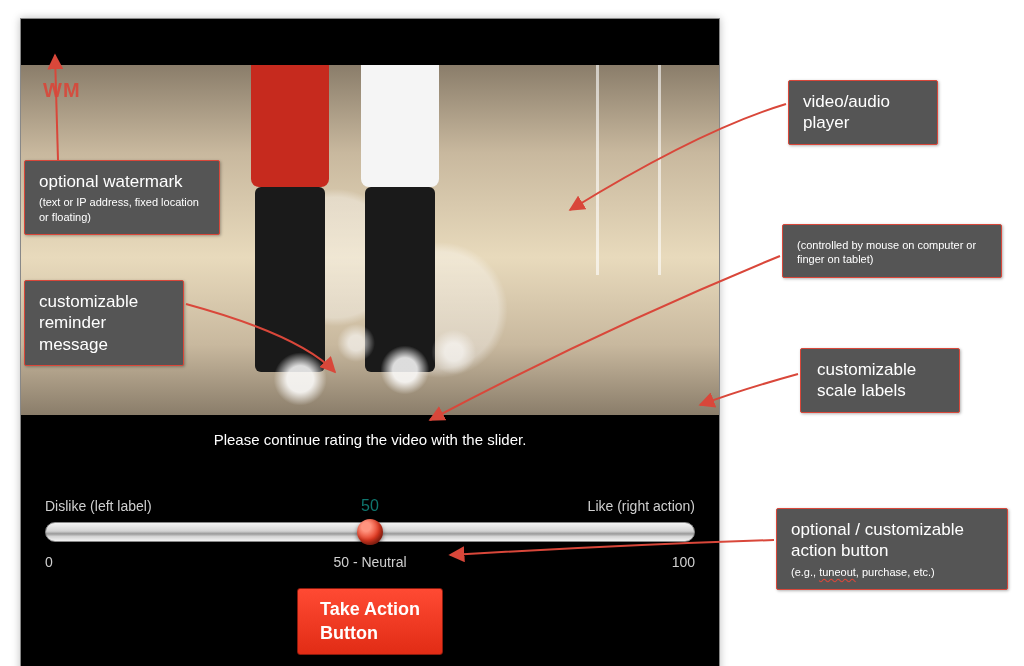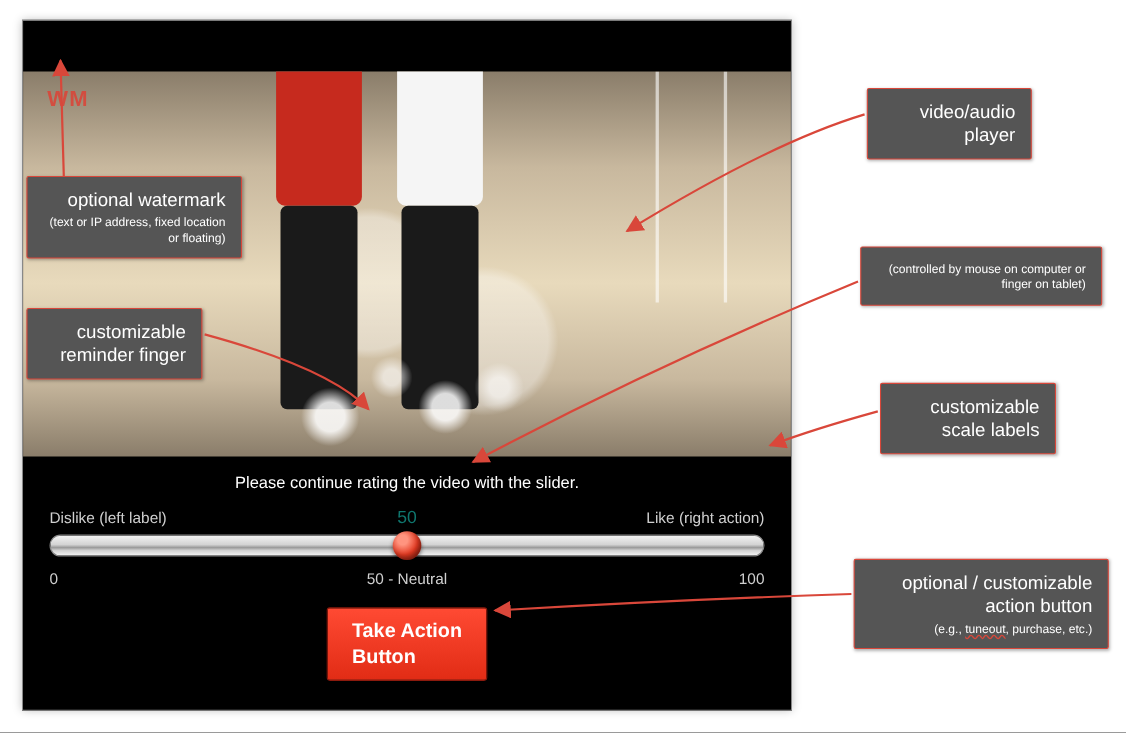--- a/index.html
+++ b/index.html
@@ -67,25 +67,26 @@
   }
   .reminder {
     text-align: center;
     font-size: 15px;
     padding: 6px 0 10px;
     color: #fff;
   }
   .scale-top {
     display: flex;
     justify-content: space-between;
-    align-items: flex-start;
+    align-items: center;
     position: relative;
     font-size: 14px;
     color: #cfcfcf;
     padding: 4px 0 2px;
+    margin-top: 36px;
   }
   .scale-top .center-val {
     position:absolute; left:50%; transform:translateX(-50%);
     color:#0f766e; font-weight:400; font-size:16px;
   }
   .slider-track {
     position: relative;
     height: 20px;
     margin: 6px 0 8px;
     border-radius: 10px;
@@ -132,21 +133,21 @@
     white-space: pre-line;
   }
   
   .callout {
     position: absolute;
     background: #555;
     color: #fff;
     border: 1px solid #d9473a;
     border-radius: 2px;
     padding: 10px 14px;
-    text-align: right;
+    text-align: left;
     box-shadow: 1px 1px 3px rgba(0,0,0,0.3);
   }
   .callout .ctitle { font-size: 17px; line-height:1.25; display:block; }
   .callout .csub { font-size: 11px; line-height:1.3; display:block; margin-top:3px; }
   .callout .csubw { color:#fff; }
   .callout .csub .wavy { text-decoration: underline wavy #d9473a; text-underline-offset:2px;}
   
   svg.arrows {
     position: absolute; left:0; top:0; width:1024px; height:666px; pointer-events:none;
   }
@@ -190,21 +191,21 @@
     </div>
   </div>
 </div>
 
 <div class="callout" style="left:24px; top:160px; width:196px;">
   <span class="ctitle">optional watermark</span>
   <span class="csub">(text or IP address, fixed location or floating)</span>
 </div>
 
 <div class="callout" style="left:24px; top:280px; width:160px;">
-  <span class="ctitle">customizable reminder finger</span>
+  <span class="ctitle">customizable reminder message</span>
 </div>
 
 <div class="callout" style="left:788px; top:80px; width:150px;">
   <span class="ctitle">video/audio player</span>
 </div>
 
 <div class="callout" style="left:782px; top:224px; width:220px;">
   <span class="csub">(controlled by mouse on computer or finger on tablet)</span>
 </div>
 

